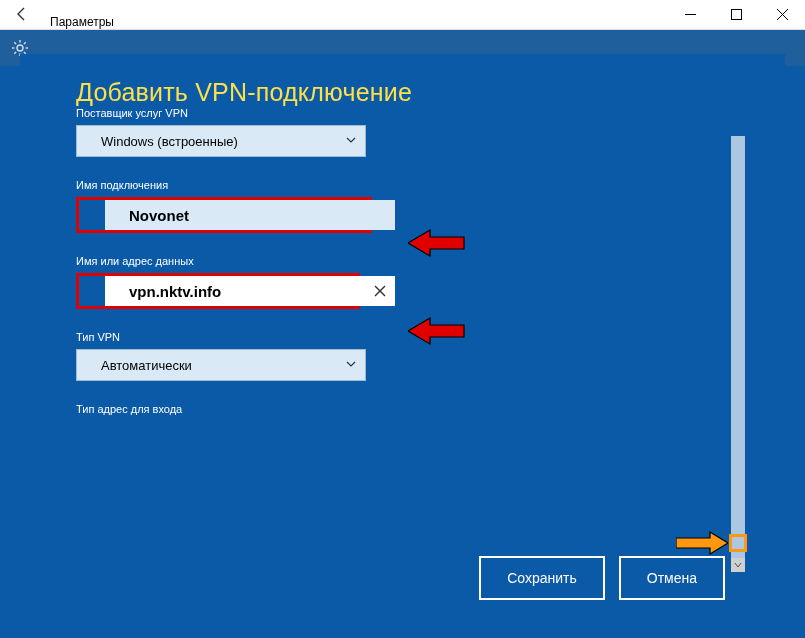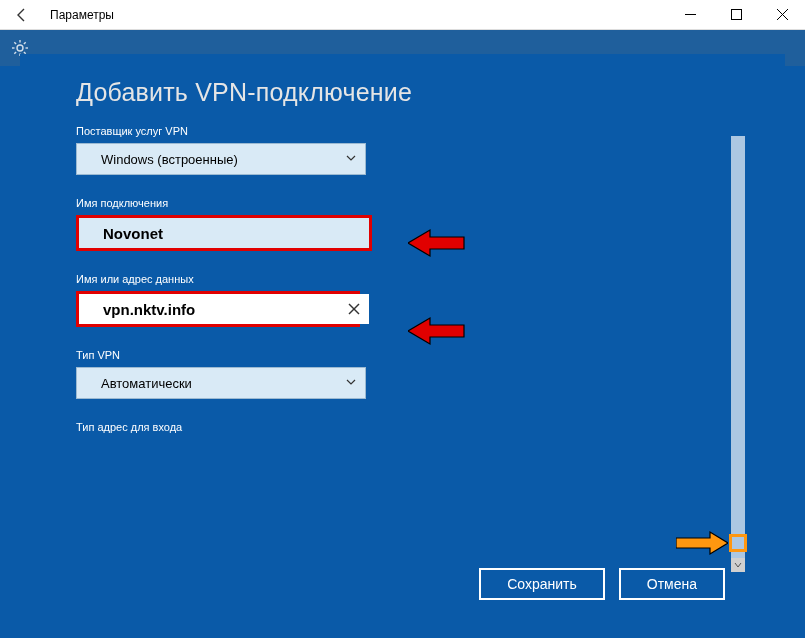--- a/index.html
+++ b/index.html
@@ -1,54 +1,54 @@
 <!DOCTYPE html>
 <html><head>
 <meta charset="utf-8">
 <style>
 * { margin: 0; padding: 0; box-sizing: border-box; font-family: "Segoe UI", Tahoma, sans-serif; }
 body { width: 805px; height: 638px; background: #0a5aa8; overflow: hidden; position: relative; }
 
-.titlebar { height: 30px; background: #fff; display: flex; align-items: center; border-bottom: 1px solid #ddd; }
+.titlebar { height: 30px; background: #fff; display: flex; align-items: flex-end; border-bottom: 1px solid #ddd; }
 .titlebar .back { width: 44px; height: 30px; display: flex; align-items: center; justify-content: center; cursor: pointer; }
 .titlebar .title { font-size: 12px; color: #000; padding-left: 6px; flex: 1; }
 .titlebar .win-controls { display: flex; }
 .titlebar .win-btn { width: 46px; height: 30px; display: flex; align-items: center; justify-content: center; cursor: pointer; font-size: 11px; color: #000; }
 
 .subbar { height: 36px; background: #1f5f9c; display: flex; align-items: center; padding-left: 12px; color: #fff; font-size: 13px; }
 .subbar .gear { margin-right: 10px; display: flex; align-items: center; opacity: 0.8; }
 
 .dialog { position: absolute; left: 20px; right: 20px; top: 54px; bottom: 20px; background: #0a5aa8; padding: 24px 56px 18px 56px; }
-.dialog h1 { color: #e5e5e5; font-weight: 300; font-size: 25px; margin-bottom: 18px; letter-spacing: 0.2px; }
+.dialog h1 { color: #fde047; font-weight: 300; font-size: 25px; letter-spacing: 0.2px; }
 
 .field { margin-bottom: 22px; }
 .field label { display: block; color: #fff; font-size: 11px; margin-bottom: 6px; }
 .select, .input { width: 290px; height: 32px; background: #d9eaf6; border: 1px solid #9cbad2; display: flex; align-items: center; padding: 0 24px; font-size: 13px; color: #000; position: relative; }
 .select .chev { position: absolute; right: 8px; top: 8px; }
-.input { background: #fff; }
+.input { background: #fff; margin-left: 26px; }
 .input input { border: none; outline: none; width: 100%; font-size: 15px; font-weight: 700; background: transparent; }
 .input-light { background: #d9eaf6; }
 .input-light input { font-weight: 700; }
 
 .input .clear { position: absolute; right: 6px; top: 6px; width: 18px; height: 18px; display: flex; align-items: center; justify-content: center; cursor: pointer; color: #333; font-size: 14px; }
 
 .red-box { border: 3px solid #e10000; padding: 0; }
 .red-box .input, .red-box .input-light { border: none; height: 30px; }
 
 .arrow { position: absolute; }
 .arrow svg { filter: drop-shadow(0 0 0 transparent); }
 
 .scrollbar { position: absolute; right: 40px; top: 82px; width: 14px; bottom: 60px; background: rgba(255,255,255,0.25); }
 .scrollbar .thumb { position: absolute; left: 0; right: 0; top: 0; height: 100%; background: rgba(255,255,255,0.55); }
 .scrollbar .arrow-down { position: absolute; bottom: -14px; left: 0; width: 14px; height: 14px; background: #d0d0d0; display: flex; align-items: center; justify-content: center; }
 
 .orange-box { position: absolute; border: 3px solid #ff9710; width: 18px; height: 18px; }
 
 .buttons { position: absolute; right: 60px; bottom: 18px; display: flex; gap: 14px; }
-.btn { min-width: 100px; height: 32px; border: 2px solid #fff; background: transparent; color: #fff; display: flex; align-items: center; justify-content: center; font-size: 14px; cursor: pointer; padding: 0 26px; }
+.btn { min-width: 100px; height: 44px; border: 2px solid #fff; background: transparent; color: #fff; display: flex; align-items: center; justify-content: center; font-size: 14px; cursor: pointer; padding: 0 26px; }
 </style>
 </head>
 <body>
 
 <div class="titlebar">
   <div class="back">
     <svg width="16" height="16" viewBox="0 0 16 16">
         <path d="M10 2 L4 8 L10 14" stroke="#333" stroke-width="1.4" fill="none"></path>
       </svg>
   </div>

